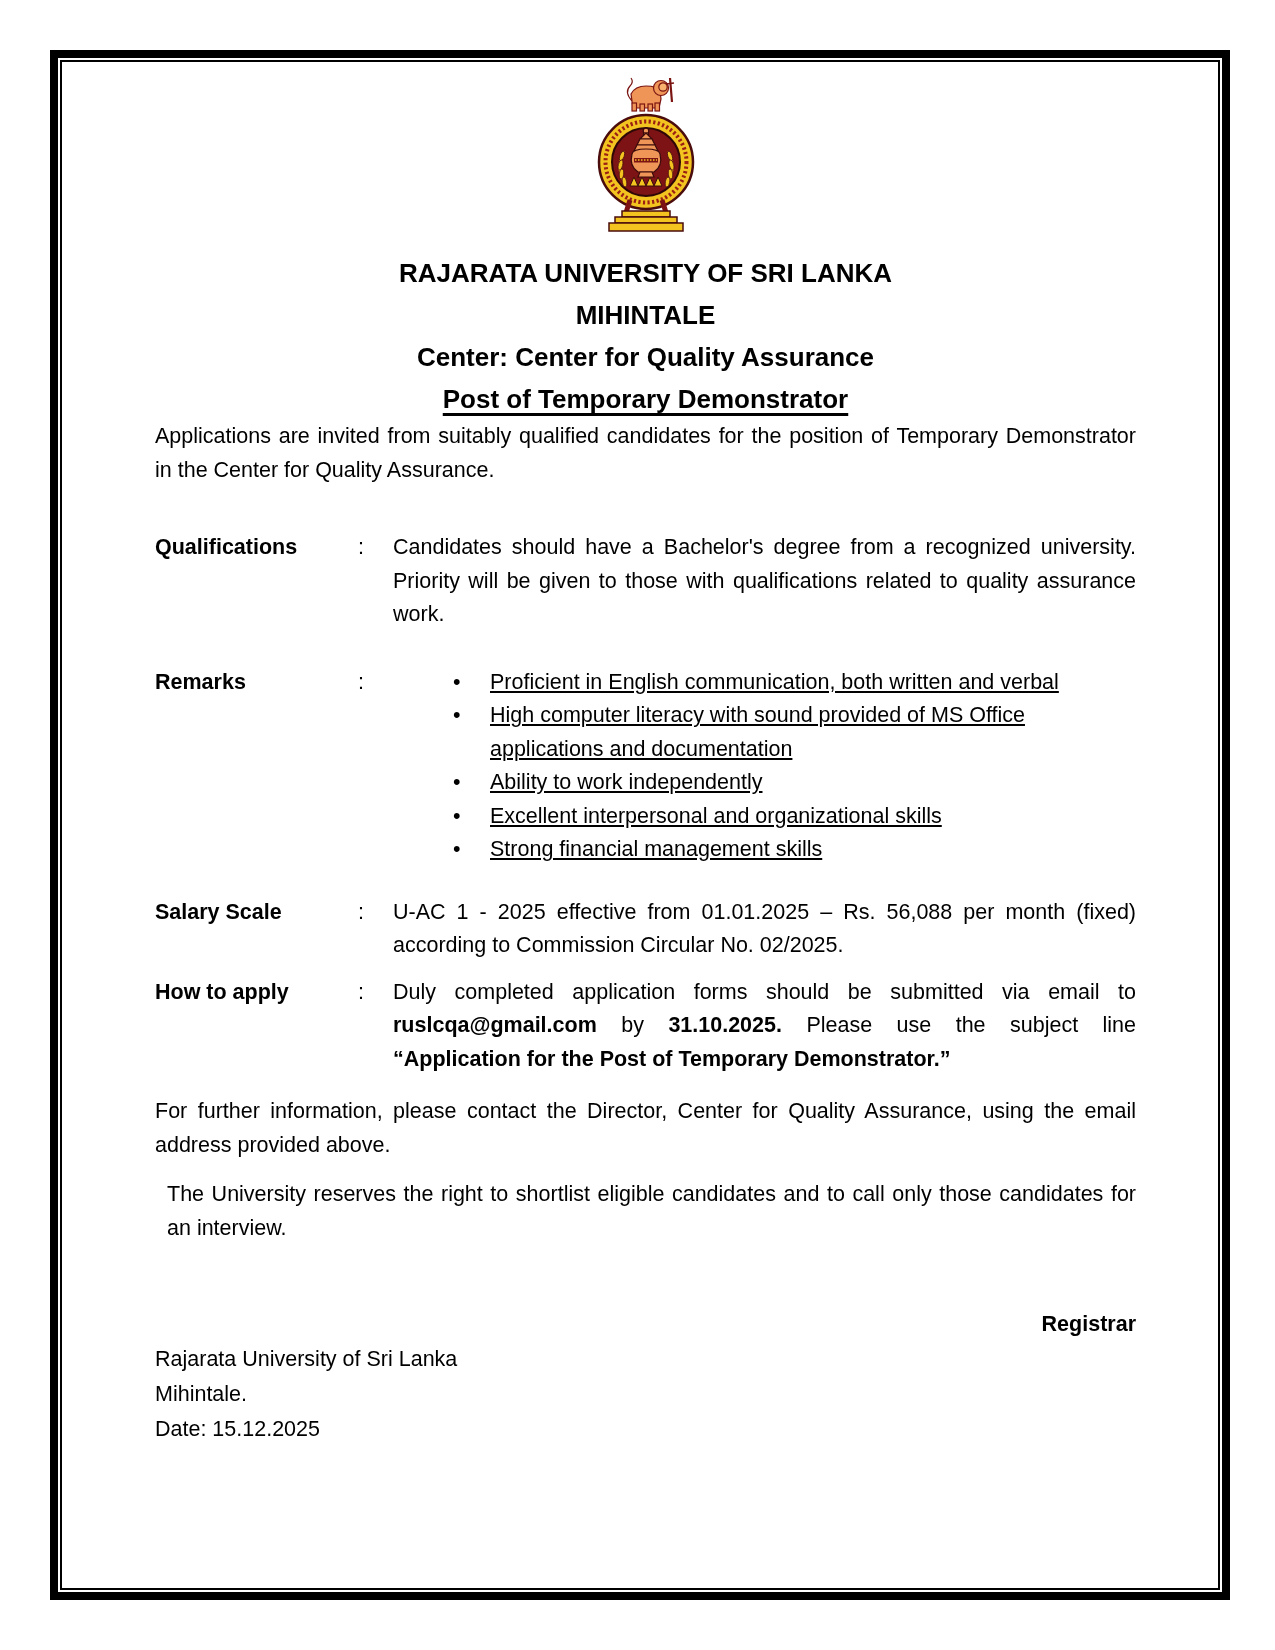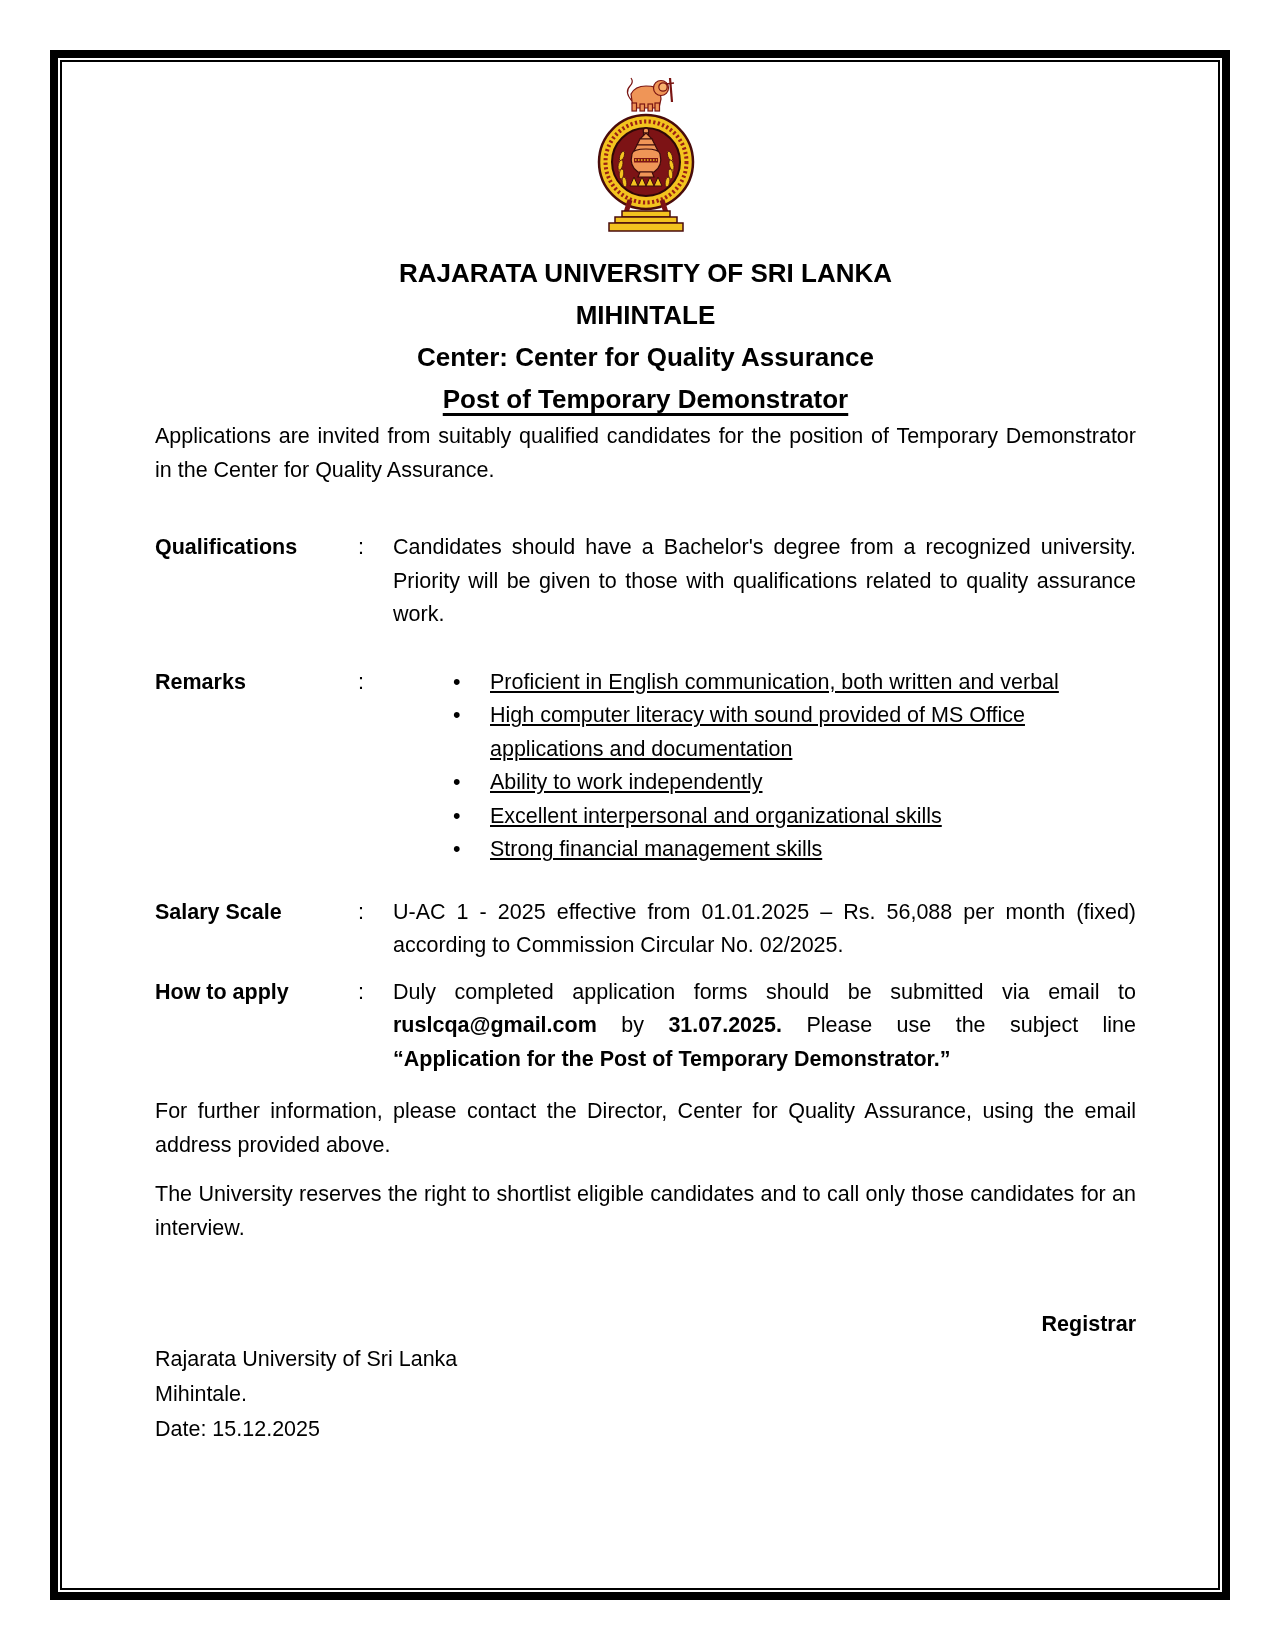--- a/index.html
+++ b/index.html
@@ -51,21 +51,21 @@
   .doc-heading.first { margin-top: 16px; }
   .doc-heading.underlined {
     text-decoration: underline;
     text-decoration-thickness: 2.5px;
     text-underline-offset: 5px;
   }
 
   .para { margin: 0; text-align: justify; }
   .p-intro    { }
   .p-further  { margin-top: 19px; }
-  .p-reserves { margin-top: 16px; }
+  .p-reserves { margin-top: 16px; margin-left: 12px; }
 
   .section {
     display: grid;
     grid-template-columns: 203px 35px 1fr;
   }
   .sec-label { font-weight: bold; }
   .sec-colon { }
   .sec-body  { text-align: justify; }
   .sec-qualifications { margin-top: 44px; }
   .sec-remarks        { margin-top: 34px; }
@@ -197,21 +197,21 @@
     <div class="sec-body">U-AC 1 - 2025 effective from 01.01.2025 – Rs. 56,088 per month (fixed) according to Commission Circular No. 02/2025.</div>
   </div>
 
   <div class="section sec-apply">
     <div class="sec-label">How to apply</div>
     <div class="sec-colon">:</div>
     <div class="sec-body">
       <span>Duly completed application forms should be submitted via email to</span>
       <span class="b">ruslcqa@gmail.com</span>
       <span>by</span>
-      <span class="b">31.07.2025.</span>
+      <span class="b">31.10.2025.</span>
       <span>Please use the subject line</span>
       <span class="b">“Application for the Post of Temporary Demonstrator.”</span>
     </div>
   </div>
 
   <p class="para p-further">For further information, please contact the Director, Center for Quality Assurance, using the email address provided above.</p>
 
   <p class="para p-reserves">The University reserves the right to shortlist eligible candidates and to call only those candidates for an interview.</p>
 
   <div class="signature">

